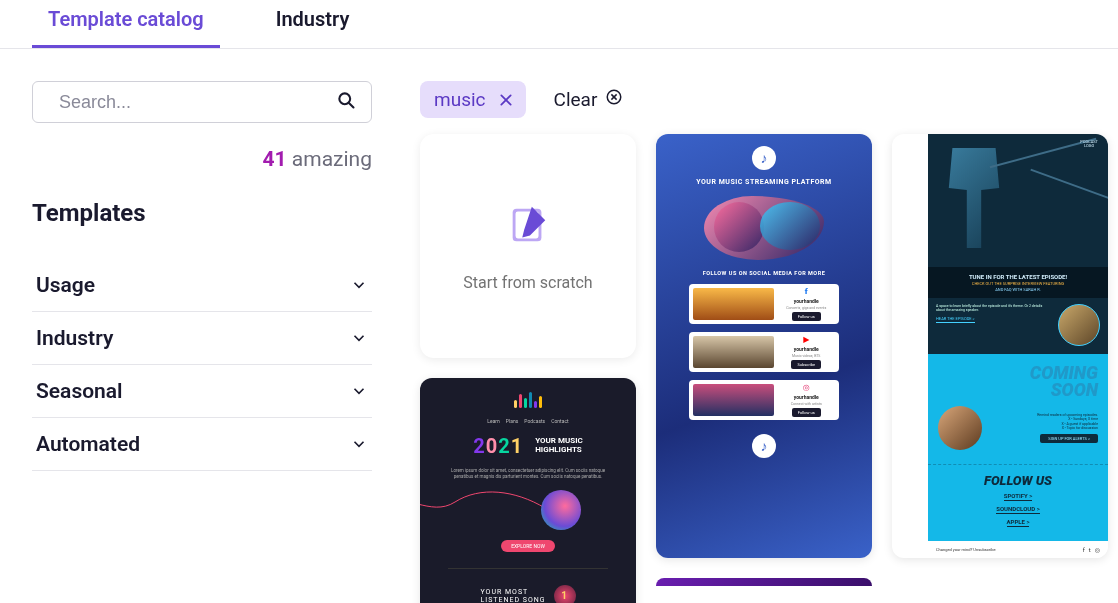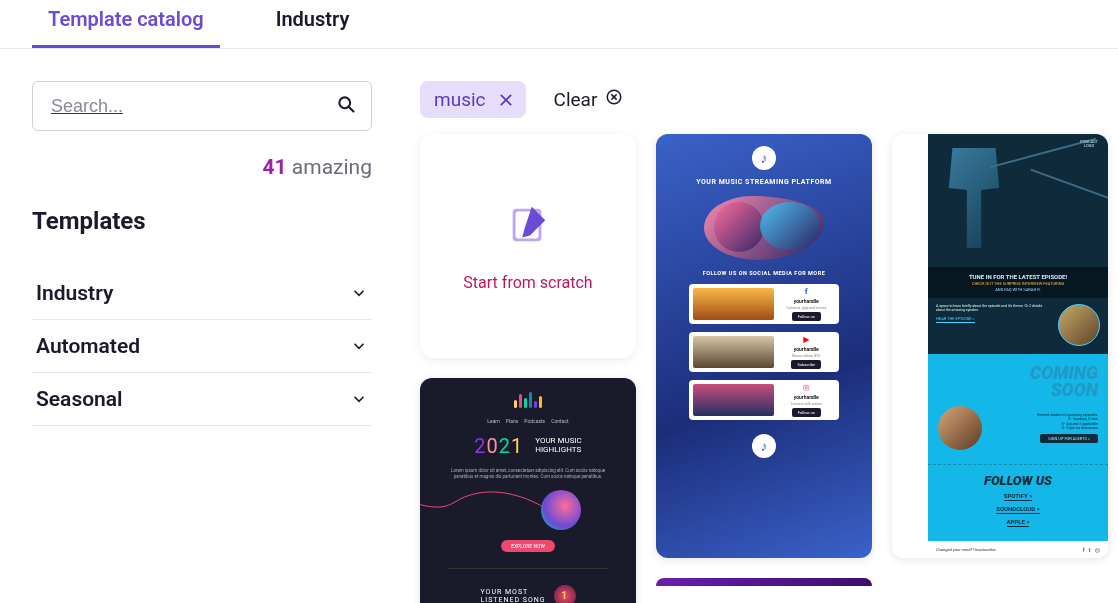--- a/index.html
+++ b/index.html
@@ -44,28 +44,27 @@
     width: 340px;
     flex-shrink: 0;
   }
   .search-wrap {
     position: relative;
     width: 100%;
     margin-bottom: 24px;
   }
   .search-input {
     width: 100%;
-    height: 50px;
+    height: 42px;
     border: 1px solid #d0d0d8;
     border-radius: 6px;
-    padding: 0 50px 0 18px;
+    padding: 0 50px 0 26px;
     font-size: 18px;
     color: #333;
     background: #fff;
-    text-decoration: underline;
   }
   .search-input::placeholder { color: #8a8a99; }
   .search-icon {
     position: absolute;
     right: 16px;
     top: 50%;
     transform: translateY(-50%);
     pointer-events: none;
   }
   .results-line {
@@ -154,21 +153,21 @@
     background: #fff;
   }
   .blank-icon-wrap { margin-bottom: 12px; }
   .blank-title {
     font-size: 20px;
     font-weight: 700;
     color: #1a1a2e;
   }
   .blank-sub {
     font-size: 16px;
-    color: #be185d;
+    color: #737373;
   }
 
   
   .thumb {
     width: 216px;
     height: 424px;
     border-radius: 12px;
     overflow: hidden;
     box-shadow: 0 2px 10px rgba(0,0,0,0.10);
     cursor: pointer;
@@ -192,21 +191,21 @@
     display: flex; align-items: flex-end; gap: 2px; height: 16px;
   }
   .eq span { width: 3px; border-radius: 2px; }
   .eq span:nth-child(1){height:8px;background:#ffd166}
   .eq span:nth-child(2){height:14px;background:#ef476f}
   .eq span:nth-child(3){height:10px;background:#06d6a0}
   .eq span:nth-child(4){height:16px;background:#118ab2}
   .eq span:nth-child(5){height:7px;background:#8338ec}
   .eq span:nth-child(6){height:12px;background:#ffbe0b}
   .nav-mini { display:flex; gap:6px; font-size:5px; color:#bbb; }
-  .row-2021 { display:flex; gap:12px; font-weight:400; align-items:center; }
+  .row-2021 { display:flex; gap:12px; font-weight:700; align-items:center; }
   .y2021 { font-size:20px; letter-spacing:1px; }
   .y2021 span:nth-child(1){color:#8338ec}
   .y2021 span:nth-child(2){color:#ff8fab}
   .y2021 span:nth-child(3){color:#06d6a0}
   .y2021 span:nth-child(4){color:#ffd166}
   .hl { font-size:8px; line-height:1.1; }
   .blurb { font-size:4.5px; color:#aaa; text-align:center; max-width:170px; line-height:1.3; }
   .circle-art {
     width:40px;height:40px;border-radius:50%;
     background: radial-gradient(circle at 60% 40%, #ff6b9d, #6a4bd6 60%, #06d6a0);
@@ -340,37 +339,45 @@
     </div>
 
     <div class="results-line">
       <span class="results-count">41</span><span> amazing</span>
     </div>
 
     <h2 class="categories-title">Templates</h2>
 
     <div class="filter-group">
       <div class="filter-row">
+        <span>Usage</span>
+        <span class="chev">
+          <svg width="18" height="18" viewBox="0 0 24 24" fill="none" stroke="#1a1a2e" stroke-width="2.2">
+              <polyline points="6 9 12 15 18 9"></polyline>
+            </svg>
+        </span>
+      </div>
+      <div class="filter-row">
         <span>Industry</span>
         <span class="chev">
           <svg width="18" height="18" viewBox="0 0 24 24" fill="none" stroke="#1a1a2e" stroke-width="2.2">
               <polyline points="6 9 12 15 18 9"></polyline>
             </svg>
         </span>
       </div>
       <div class="filter-row">
-        <span>Automated</span>
+        <span>Seasonal</span>
         <span class="chev">
           <svg width="18" height="18" viewBox="0 0 24 24" fill="none" stroke="#1a1a2e" stroke-width="2.2">
               <polyline points="6 9 12 15 18 9"></polyline>
             </svg>
         </span>
       </div>
       <div class="filter-row">
-        <span>Seasonal</span>
+        <span>Automated</span>
         <span class="chev">
           <svg width="18" height="18" viewBox="0 0 24 24" fill="none" stroke="#1a1a2e" stroke-width="2.2">
               <polyline points="6 9 12 15 18 9"></polyline>
             </svg>
         </span>
       </div>
     </div>
   </aside>
 
   <main class="main">

